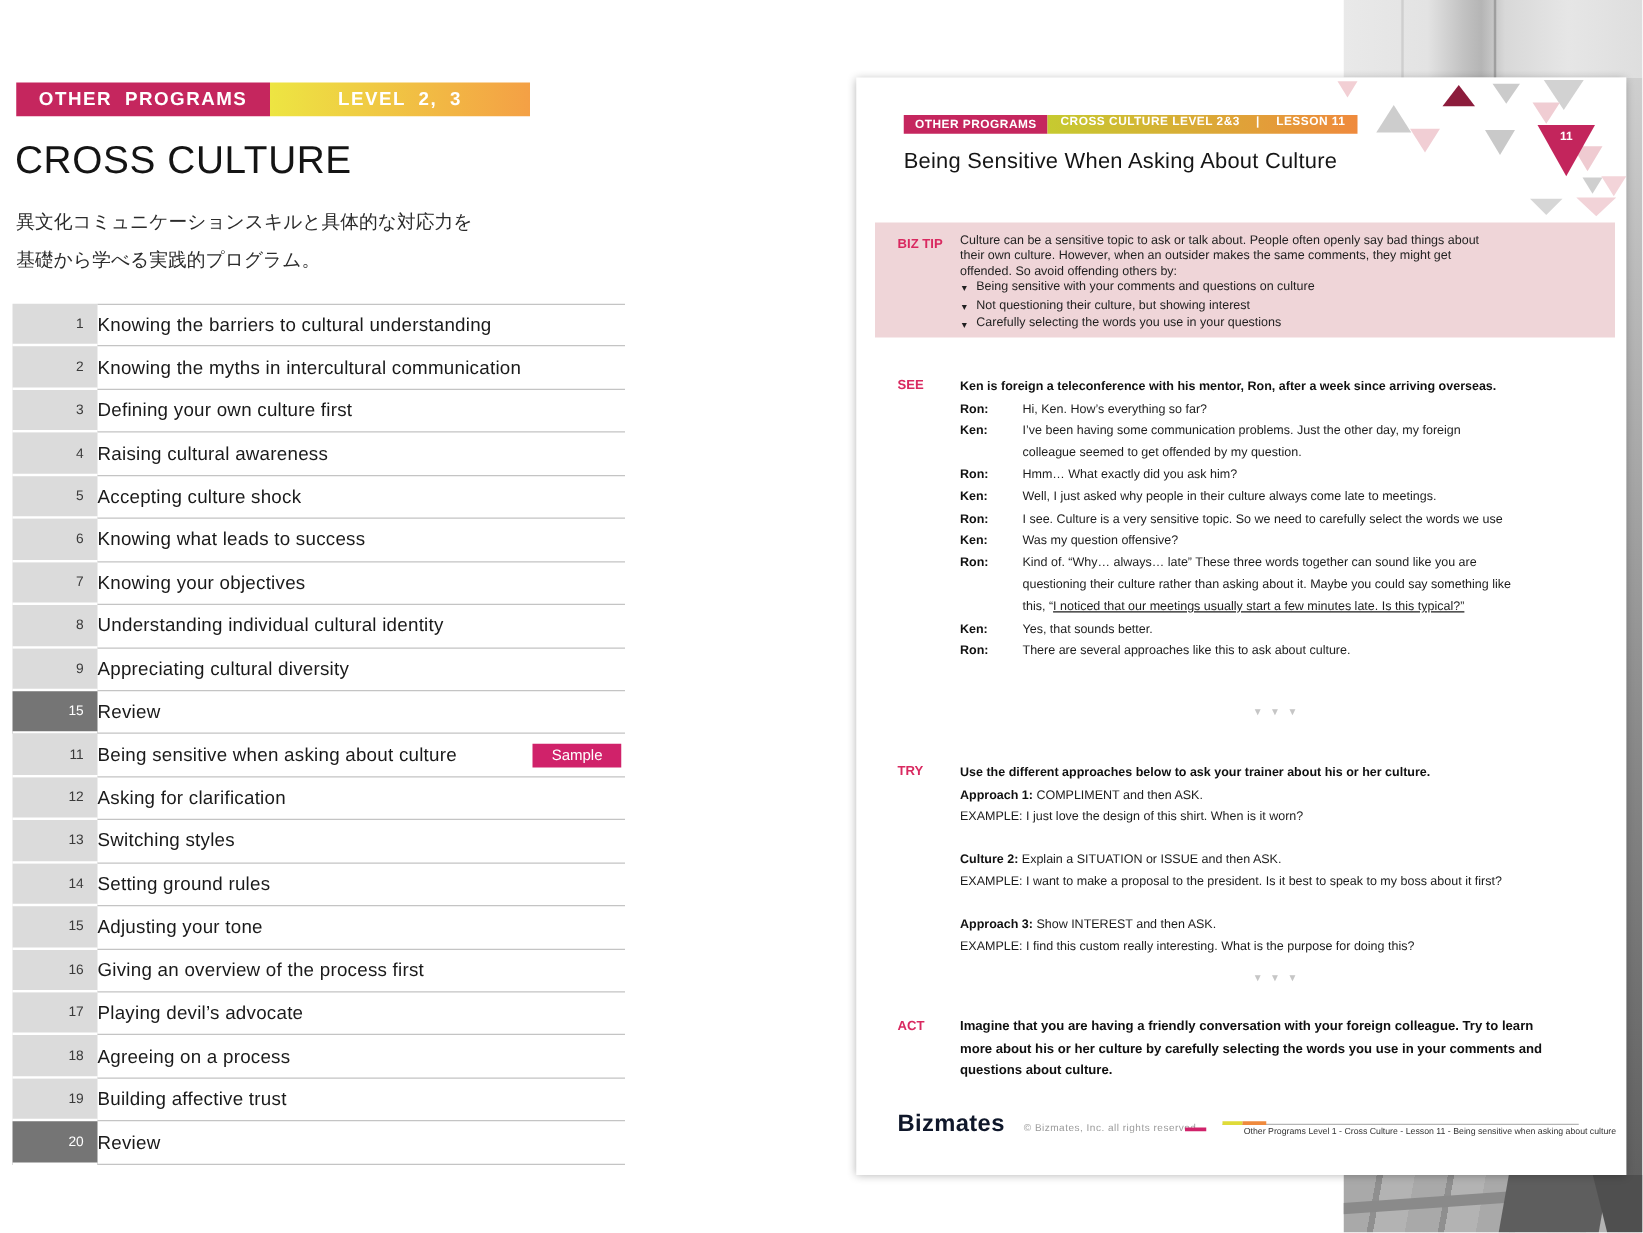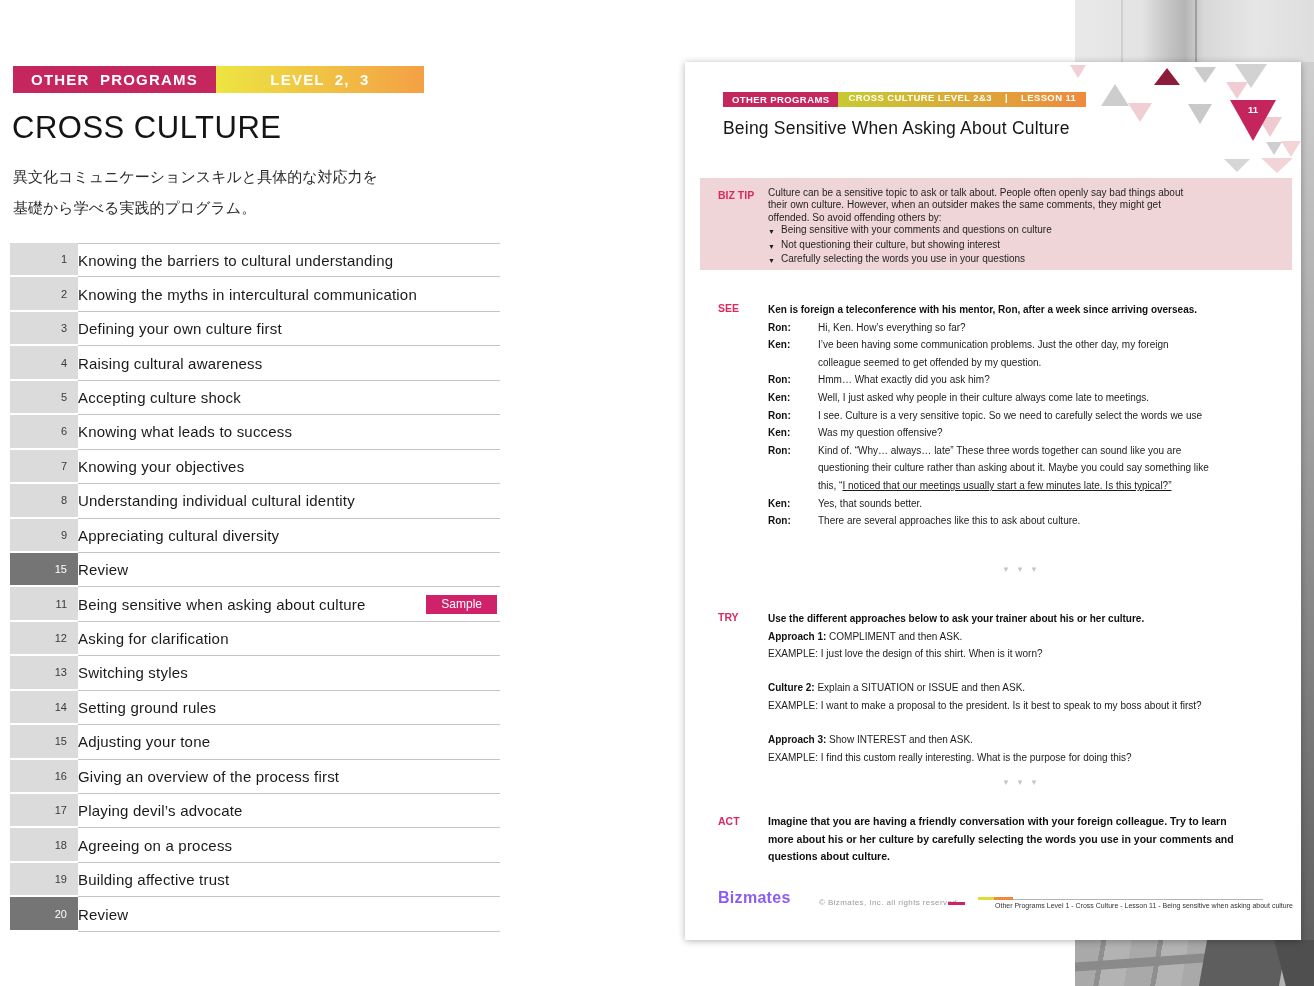--- a/index.html
+++ b/index.html
@@ -86,21 +86,21 @@
      font-size:8px;letter-spacing:6px;}
   .div1{top:503px;} .div2{top:716px;}
   .try-content{position:absolute;left:83px;top:548px;width:515px;}
   .approach{margin-top:0;}
   .ap-line,.ap-example{font-size:10px;line-height:17.4px;color:#1c1c1c;}
   .ap-name{font-weight:bold;color:#101010;}
   .ap-gap{height:17px;}
   .act-content{position:absolute;left:83px;top:751px;width:515px;}
   .act-line{font-weight:bold;font-size:10.5px;line-height:17.6px;color:#101010;}
   
-  .logo{position:absolute;left:33px;top:827px;font-size:16px;font-weight:bold;color:#8b5cf6;letter-spacing:0.3px;}
+  .logo{position:absolute;left:33px;top:827px;font-size:19px;font-weight:bold;color:#0f172a;letter-spacing:0.3px;}
   .copyright{position:absolute;left:122px;top:836px;font-size:8px;color:#9a9a9a;letter-spacing:0.4px;margin-left:12px;}
   .dash{position:absolute;height:3px;}
   .dash-pink{left:263px;top:840px;width:17px;background:#D0226A;}
   .foot-rule{position:absolute;left:293px;top:837px;width:285px;height:1px;background:#B5B5B5;}
   .dash-yellow{left:293px;top:835px;width:16px;background:#DFDB39;}
   .dash-orange{left:309px;top:835px;width:19px;background:#EF8A3D;}
   .breadcrumb{position:absolute;left:310px;top:840px;font-size:7px;color:#333;white-space:nowrap;}
 </style>
 </head>
 <body>

